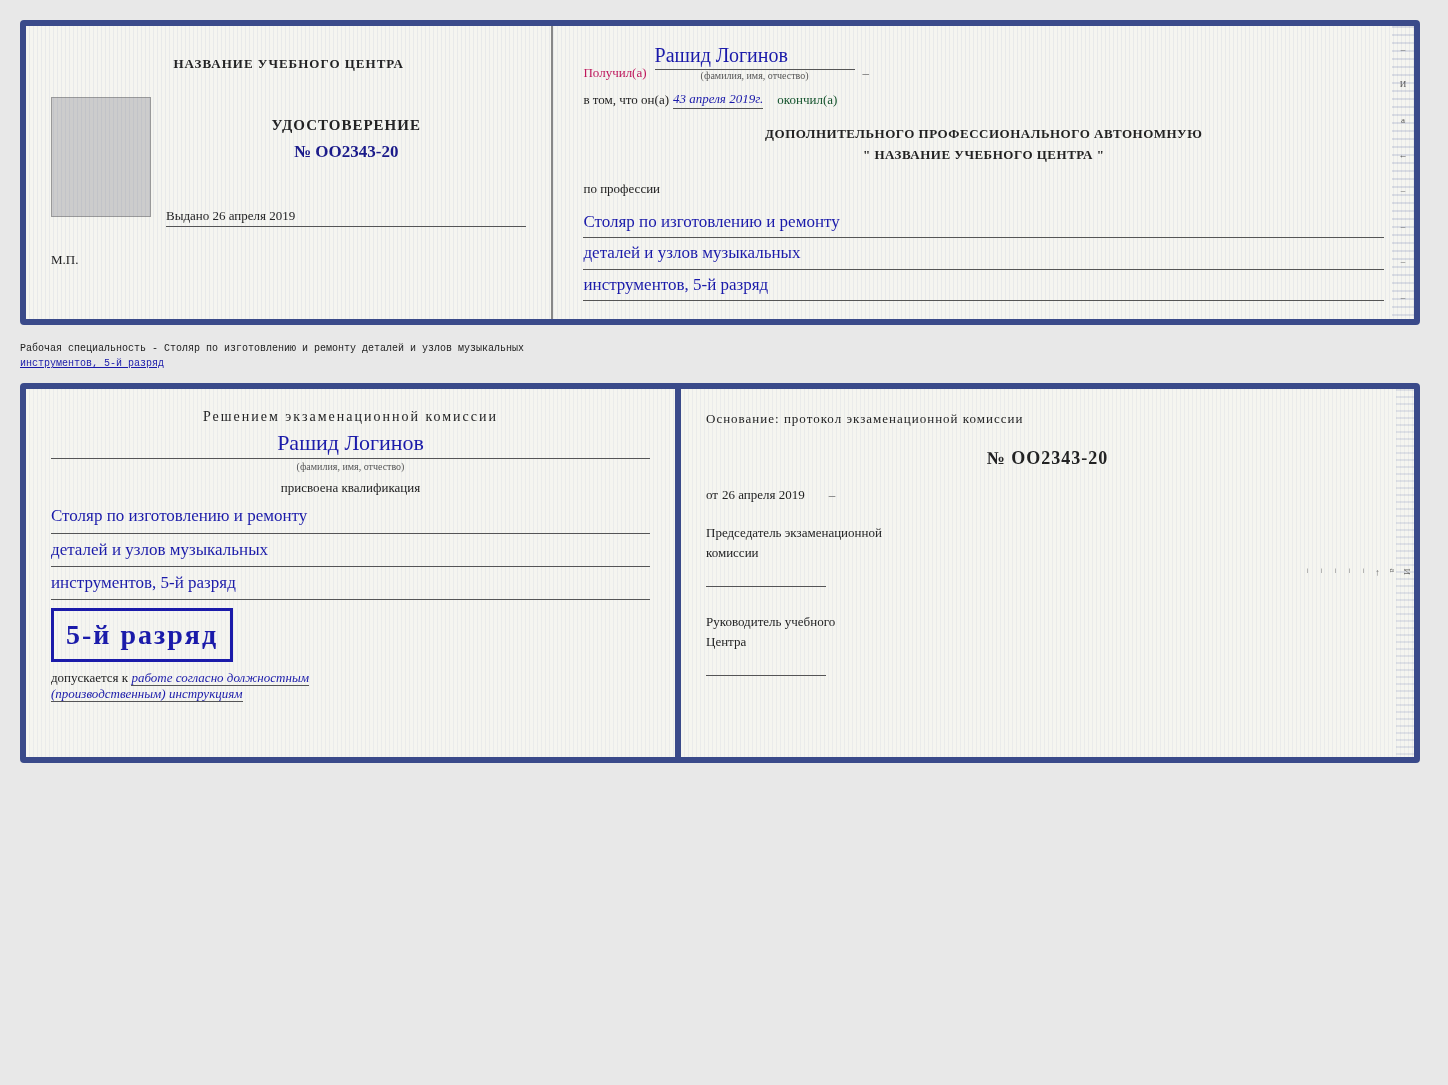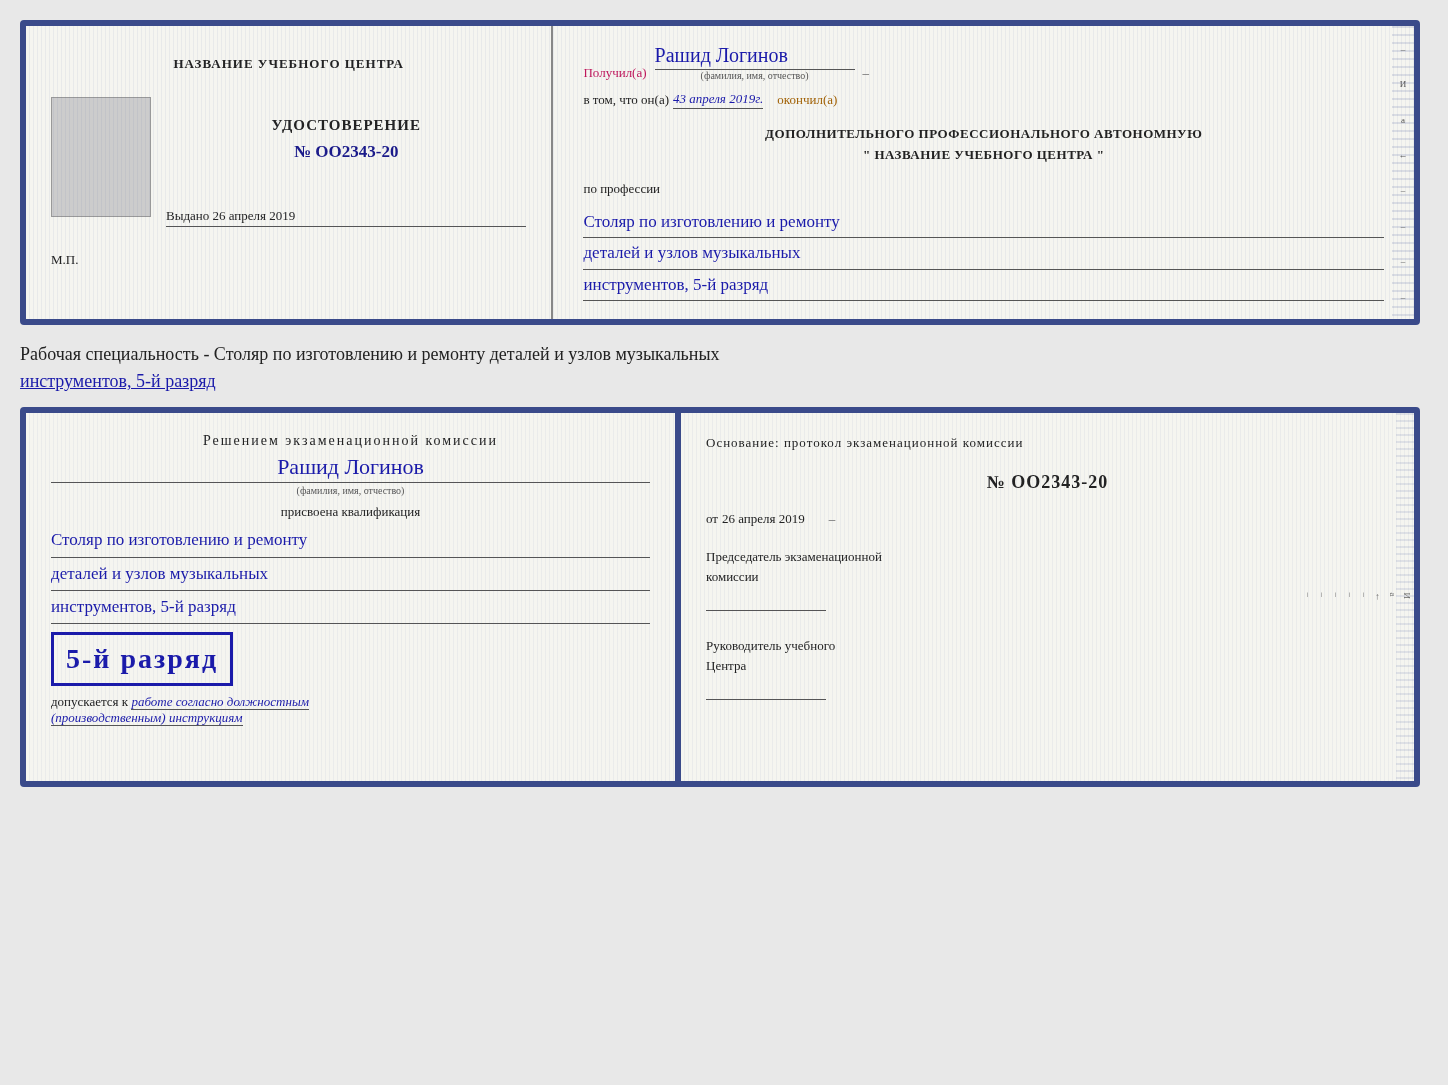--- a/index.html
+++ b/index.html
@@ -227,24 +227,25 @@
     .profession-handwritten {
       font-family: 'Segoe Script', 'Comic Sans MS', cursive;
       font-size: 17px;
       color: #1a1aaa;
       border-bottom: 1px solid #555;
       line-height: 1.8;
     }
 
     
     .between-label {
-      font-size: 18px;
+      font-size: 10px;
       color: #222;
       padding: 6px 0 2px 0;
       line-height: 1.5;
+      font-family: Liberation Mono, monospace;
     }
 
     .between-label span.underline {
       text-decoration: underline;
       color: #1a1aaa;
     }
 
     
     .cert-back {
       display: flex;
@@ -477,21 +478,21 @@
         <div class="name-with-sub">
           <span class="recipient-name">Рашид Логинов</span>
           <span class="sub-label">(фамилия, имя, отчество)</span>
         </div>
         <span class="dash-spacer">–</span>
       </div>
 
       <div class="date-line">
         <span style="font-size:13px;color:#222;">в том, что он(а)</span>
         <span class="date-value">43 апреля 2019г.</span>
-        <span style="font-size:13px;color:#a16207;margin-left:10px;">окончил(а)</span>
+        <span style="font-size:13px;color:#14532d;margin-left:10px;">окончил(а)</span>
       </div>
 
       <div class="org-block">
         <div>ДОПОЛНИТЕЛЬНОГО ПРОФЕССИОНАЛЬНОГО АВТОНОМНУЮ</div>
         <div>"   НАЗВАНИЕ УЧЕБНОГО ЦЕНТРА   "</div>
       </div>
 
       <div class="profession-label">по профессии</div>
 
       <div>

